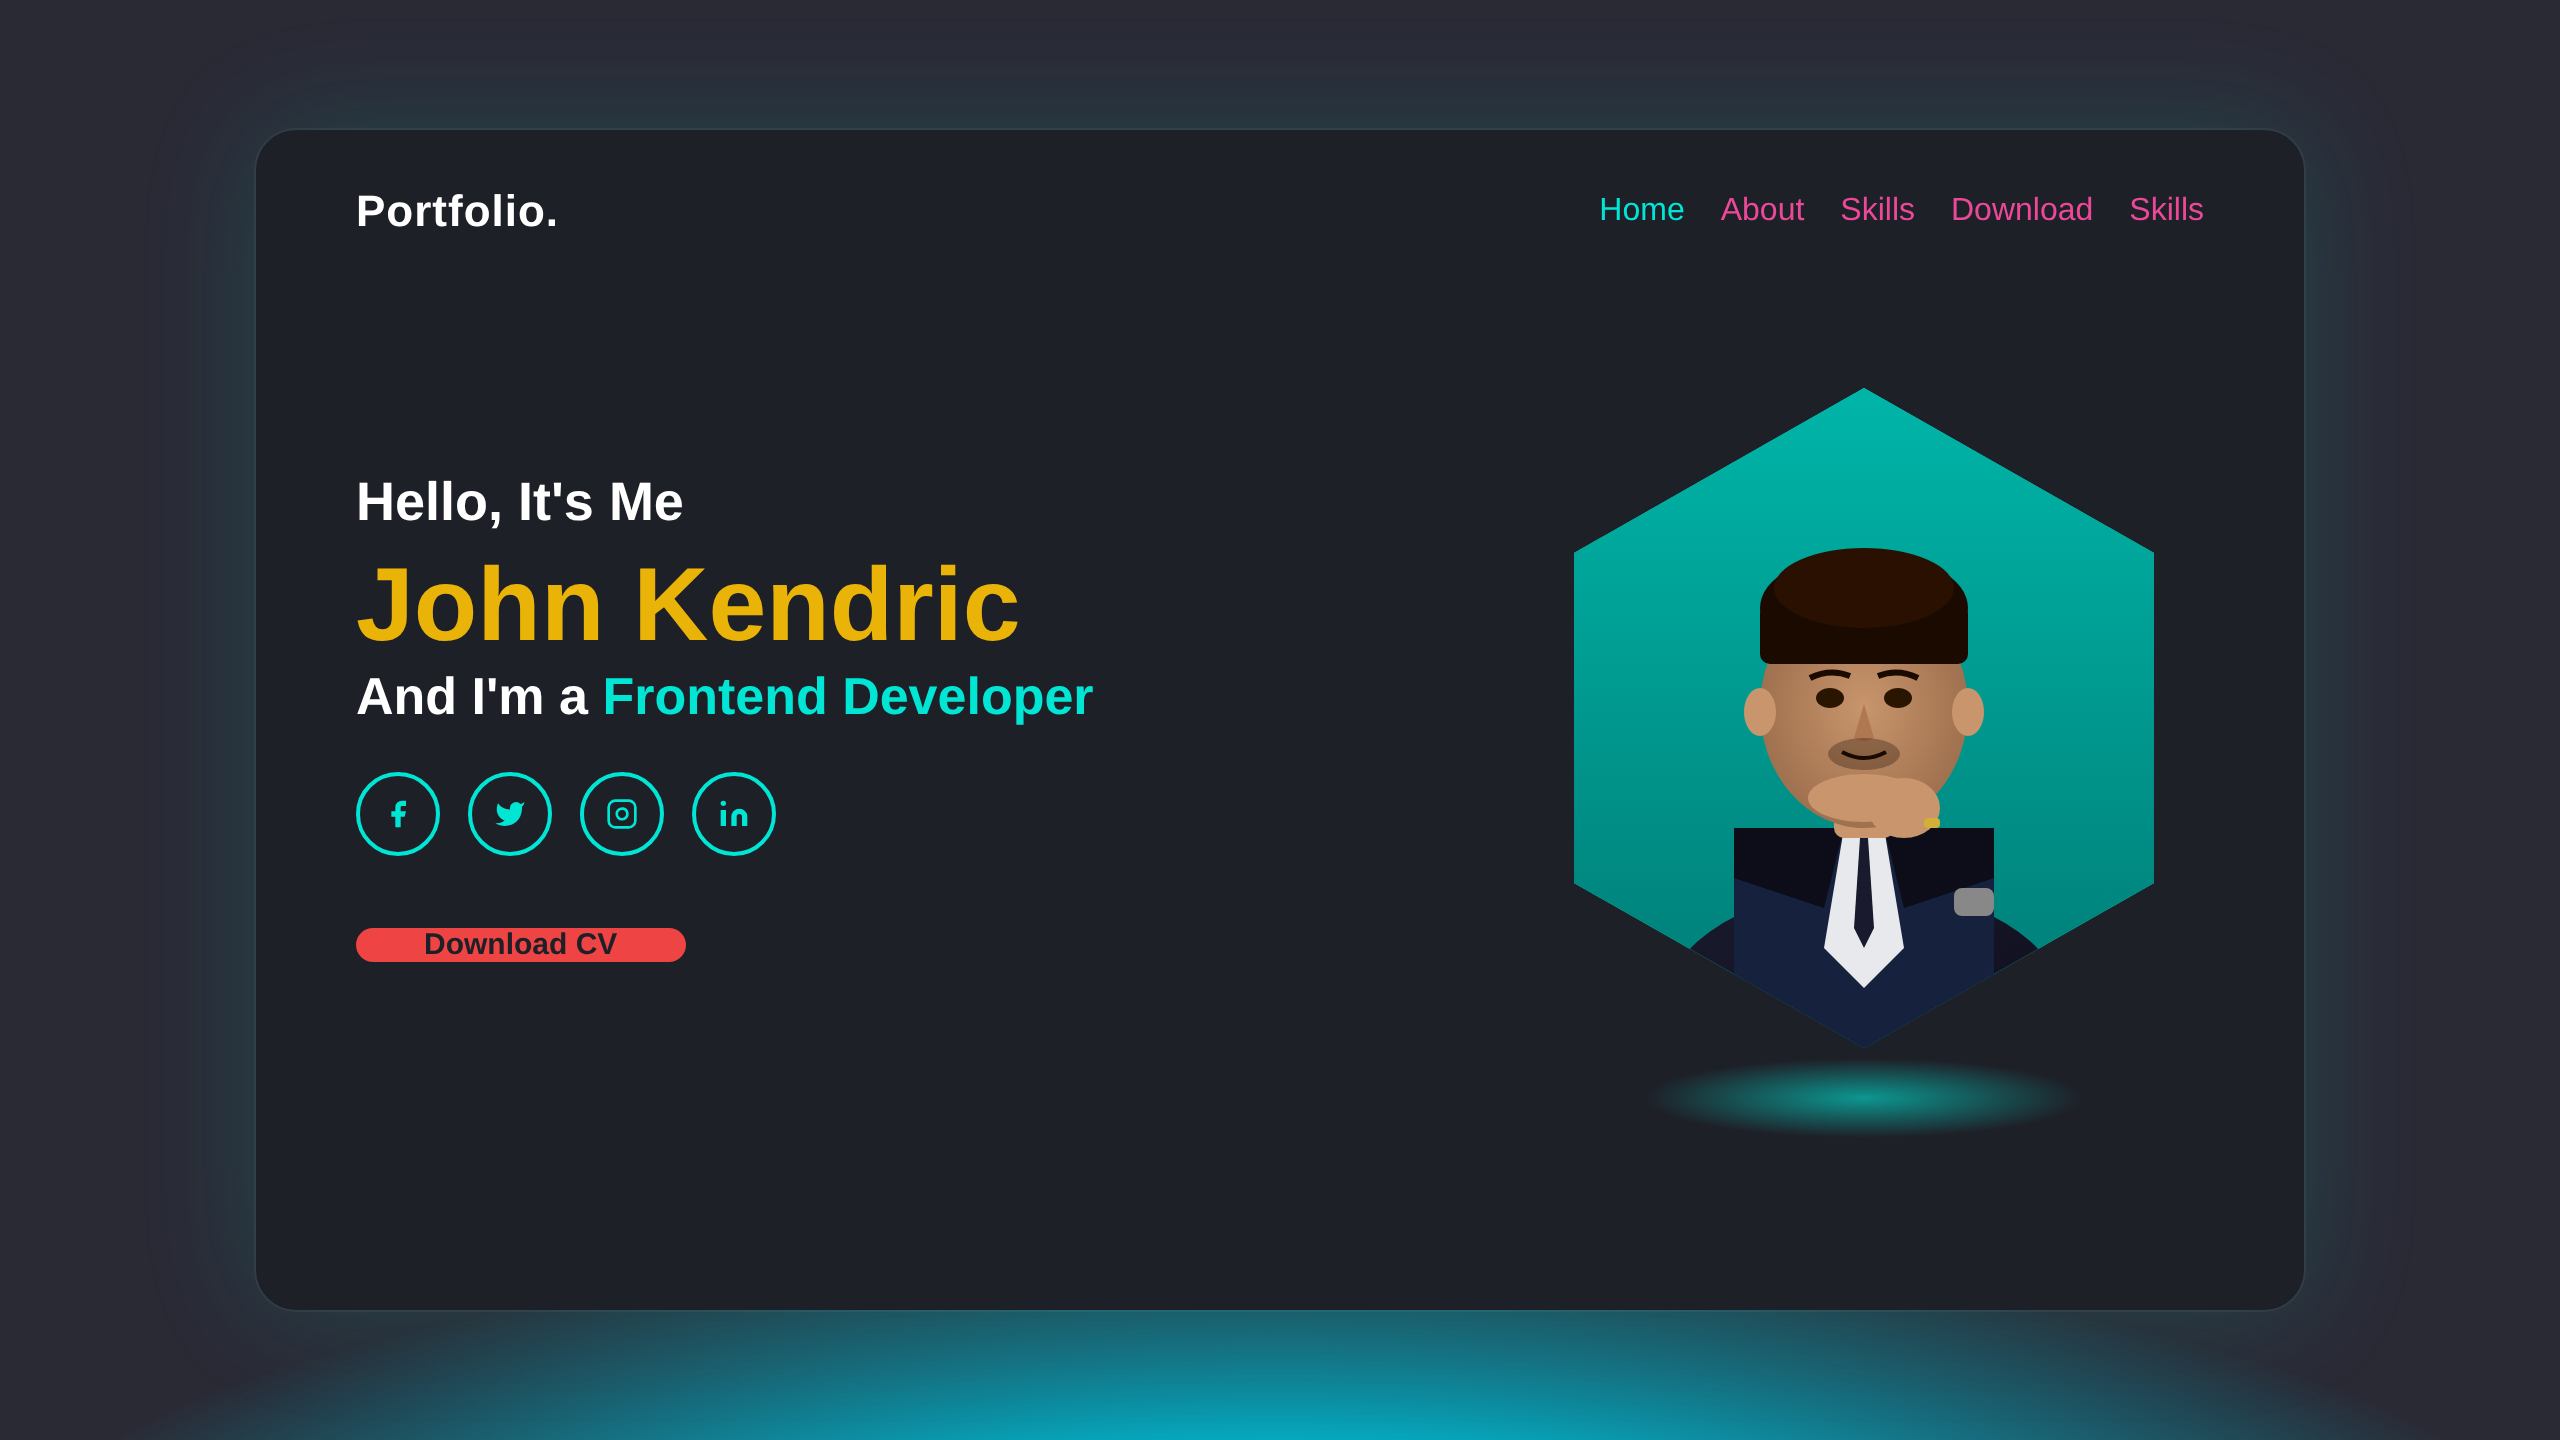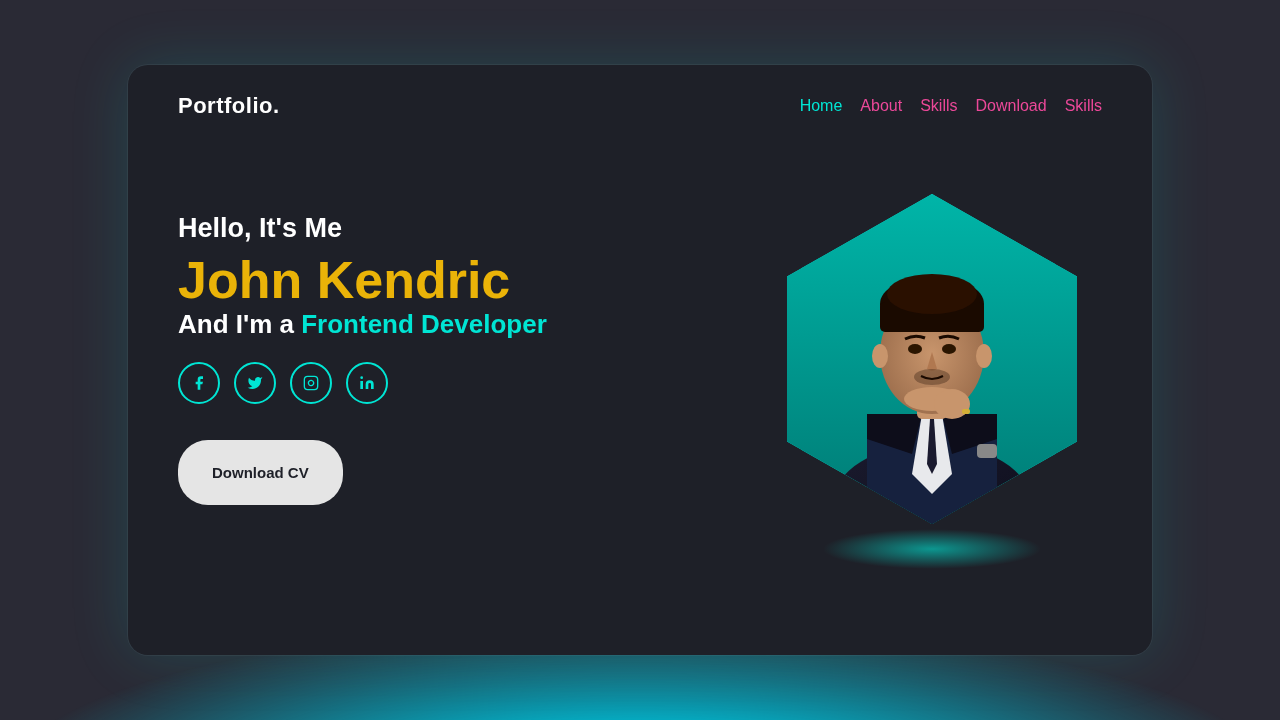--- a/index.html
+++ b/index.html
@@ -133,24 +133,24 @@
       justify-content: center;
       cursor: pointer;
       color: #00e5d4;
       font-size: 16px;
       background: transparent;
       transition: background 0.2s, color 0.2s;
     }
 
     
     .download-btn {
-      background: #e5e5e5;
+      background: #ef4444;
       color: #1e2028;
       border: none;
-      padding: 24px 34px;
+      padding: 0 34px;
       border-radius: 30px;
       font-size: 15px;
       font-weight: 600;
       cursor: pointer;
       transition: background 0.2s;
     }
 
     
     .hero-right {
       flex: 0 0 340px;

